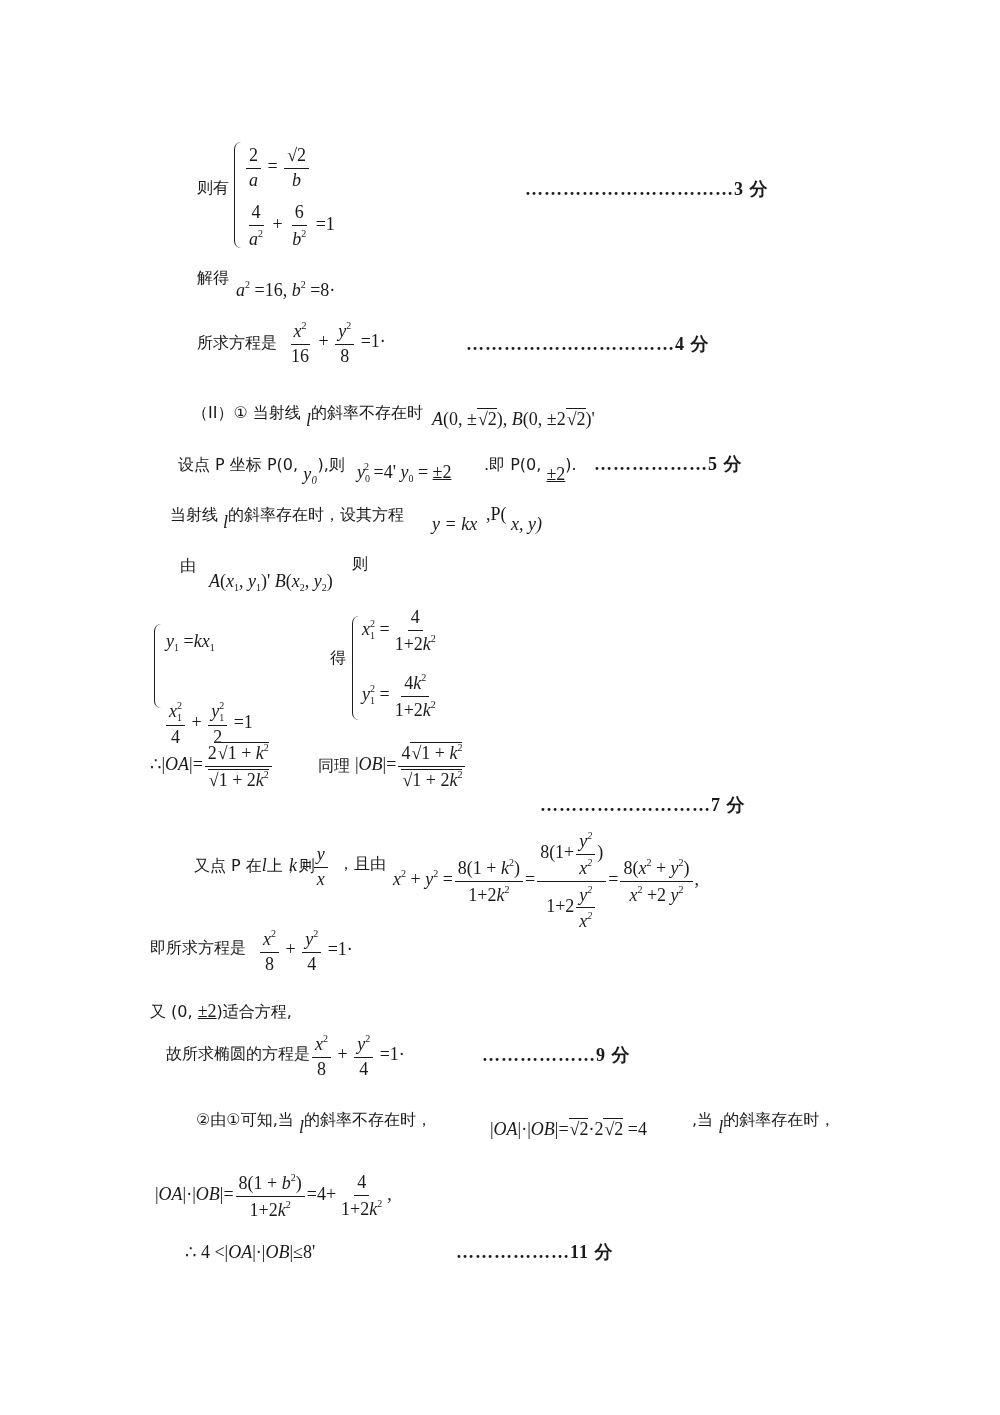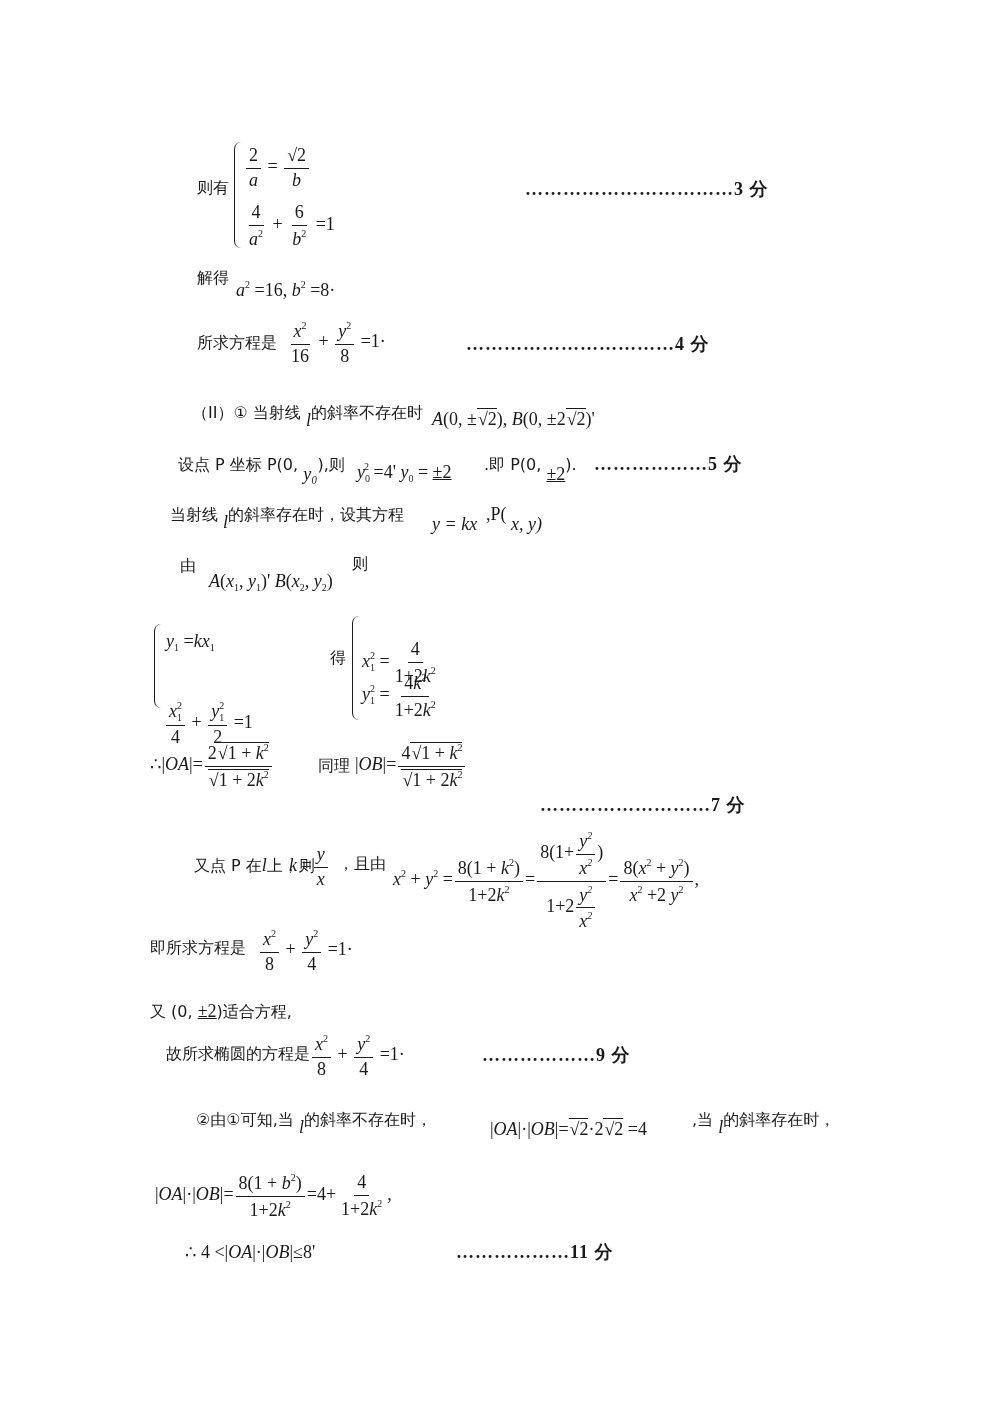--- a/index.html
+++ b/index.html
@@ -105,21 +105,21 @@
   <span>+</span>
   <span class="frac">
       <span class="num"><span class="i">y</span><sub>1</sub><sup style="margin-left:-5px;">2</sup></span>
       <span class="den">2</span>
     </span>
   <span>=1</span>
 </div>
 
 <div class="ln cjk" style="left:330px;top:650px;">得</div>
 <div class="brace" style="left:352px;top:616px;height:104px;"></div>
-<div class="ln m" style="left:362px;top:640px;font-family:Liberation Serif, serif;">
+<div class="ln m" style="left:362px;top:608px;font-family:Liberation Serif, serif;">
   <span class="i">x</span><sub>1</sub><sup style="margin-left:-5px;">2</sup> =<span class="frac">
       <span class="num">4</span>
       <span class="den">1+2<span class="i">k</span><sup>2</sup></span>
     </span>
 </div>
 <div class="ln m" style="left:362px;top:672px;">
   <span class="i">y</span><sub>1</sub><sup style="margin-left:-5px;">2</sup> =<span class="frac">
       <span class="num">4<span class="i">k</span><sup>2</sup></span>
       <span class="den">1+2<span class="i">k</span><sup>2</sup></span>
     </span>

